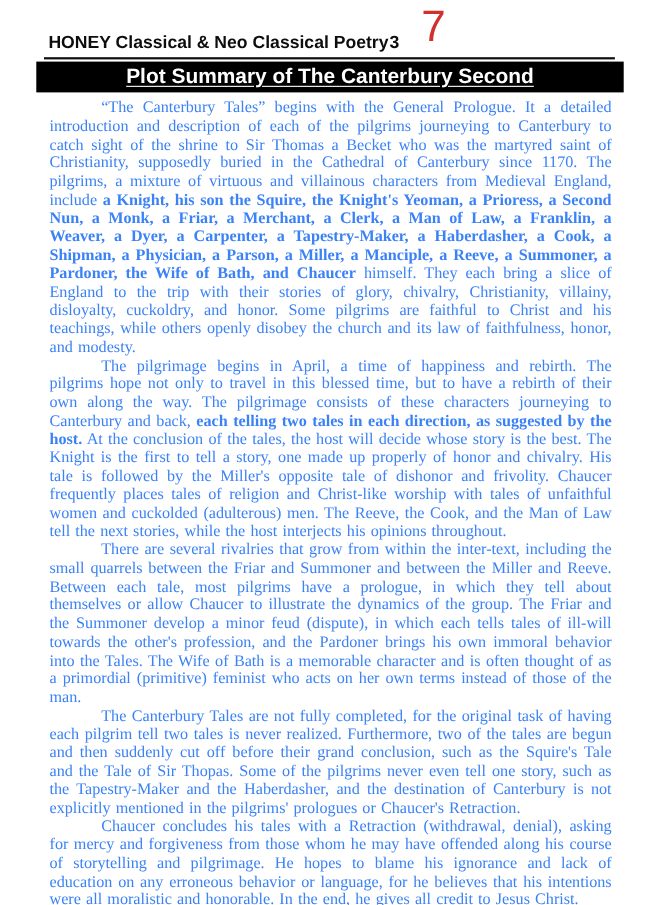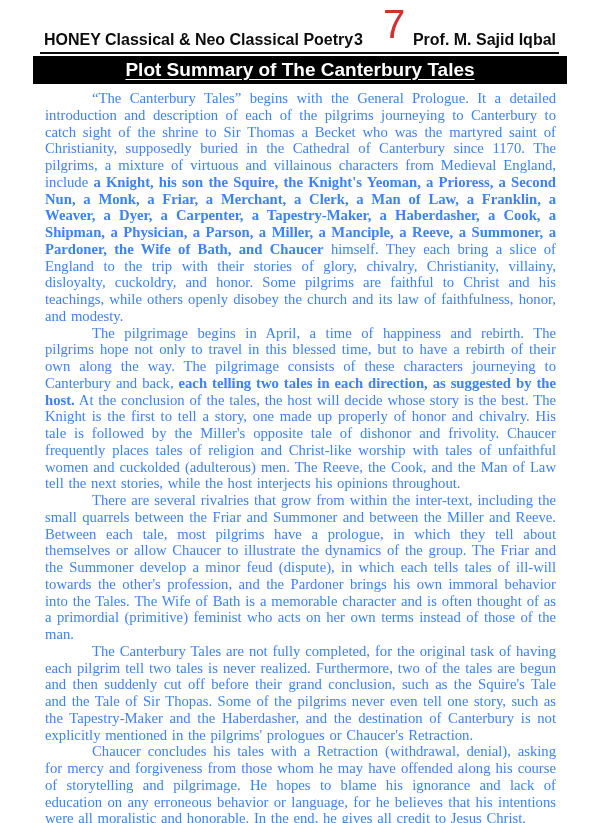--- a/index.html
+++ b/index.html
@@ -75,27 +75,26 @@
   .para .bold { font-weight: bold; }
 </style>
 </head>
 <body>
 
 <div class="page">
 
   <div class="header-row">
     <span class="header-left">HONEY Classical &amp; Neo Classical Poetry</span>
     <span class="header-pageno">3</span>
-    <span class="header-right">Prof. M. Sajid Iqbal</span>
   </div>
 
   <div class="handwritten-mark" style="color: rgb(210, 47, 47);">7</div>
 
   <div class="title-bar">
-    <span class="title-bar-text">Plot Summary of The Canterbury Tales</span>
+    <span class="title-bar-text">Plot Summary of The Canterbury Second</span>
   </div>
 
   <div class="doc-body">
       <p class="para"><span class="">“The Canterbury Tales” begins with the General Prologue. It  a detailed introduction and description of each of the pilgrims journeying to Canterbury to catch sight of the shrine to Sir Thomas a Becket who was the martyred saint of Christianity, supposedly buried in the Cathedral of Canterbury since 1170. The pilgrims, a mixture of virtuous and villainous characters from Medieval England, include </span><span class="bold">a Knight, his son the Squire, the Knight's Yeoman, a Prioress, a Second Nun, a Monk, a Friar, a Merchant, a Clerk, a Man of Law, a Franklin, a Weaver, a Dyer, a Carpenter, a Tapestry-Maker, a Haberdasher, a Cook, a Shipman, a Physician, a Parson, a Miller, a Manciple, a Reeve, a Summoner, a Pardoner, the Wife of Bath, and Chaucer</span><span class=""> himself. They each bring a slice of England to the trip with their stories of glory, chivalry, Christianity, villainy, disloyalty, cuckoldry, and honor. Some pilgrims are faithful to Christ and his teachings, while others openly disobey the church and its law of faithfulness, honor, and modesty.</span></p>
       <p class="para"><span class="">The pilgrimage begins in April, a time of happiness and rebirth. The pilgrims hope not only to travel in this blessed time, but to have a rebirth of their own along the way. The pilgrimage consists of these characters journeying to Canterbury and back, </span><span class="bold">each telling two tales in each direction, as suggested by the host.</span><span class=""> At the conclusion of the tales, the host will decide whose story is the best. The Knight is the first to tell a story, one made up properly of honor and chivalry. His tale is followed by the Miller's opposite tale of dishonor and frivolity. Chaucer frequently places tales of religion and Christ-like worship with tales of unfaithful women and cuckolded (adulterous) men. The Reeve, the Cook, and the Man of Law tell the next stories, while the host interjects his opinions throughout.</span></p>
       <p class="para"><span class="">There are several rivalries that grow from within the inter-text, including the small quarrels between the Friar and Summoner and between the Miller and Reeve. Between each tale, most pilgrims have a prologue, in which they tell about themselves or allow Chaucer to illustrate the dynamics of the group. The Friar and the Summoner develop a minor feud (dispute), in which each tells tales of ill-will towards the other's profession, and the Pardoner brings his own immoral behavior into the Tales. The Wife of Bath is a memorable character and is often thought of as a primordial (primitive) feminist who acts on her own terms instead of those of the man.</span></p>
       <p class="para"><span class="">The Canterbury Tales are not fully completed, for the original task of having each pilgrim tell two tales is never realized. Furthermore, two of the tales are begun and then suddenly cut off before their grand conclusion, such as the Squire's Tale and the Tale of Sir Thopas. Some of the pilgrims never even tell one story, such as the Tapestry-Maker and the Haberdasher, and the destination of Canterbury is not explicitly mentioned in the pilgrims' prologues or Chaucer's Retraction.</span></p>
       <p class="para"><span class="">Chaucer concludes his tales with a Retraction (withdrawal, denial), asking for mercy and forgiveness from those whom he may have offended along his course of storytelling and pilgrimage. He hopes to blame his ignorance and lack of education on any erroneous behavior or language, for he believes that his intentions were all moralistic and honorable. In the end, he gives all credit to Jesus Christ.</span></p>
     </div>
 

